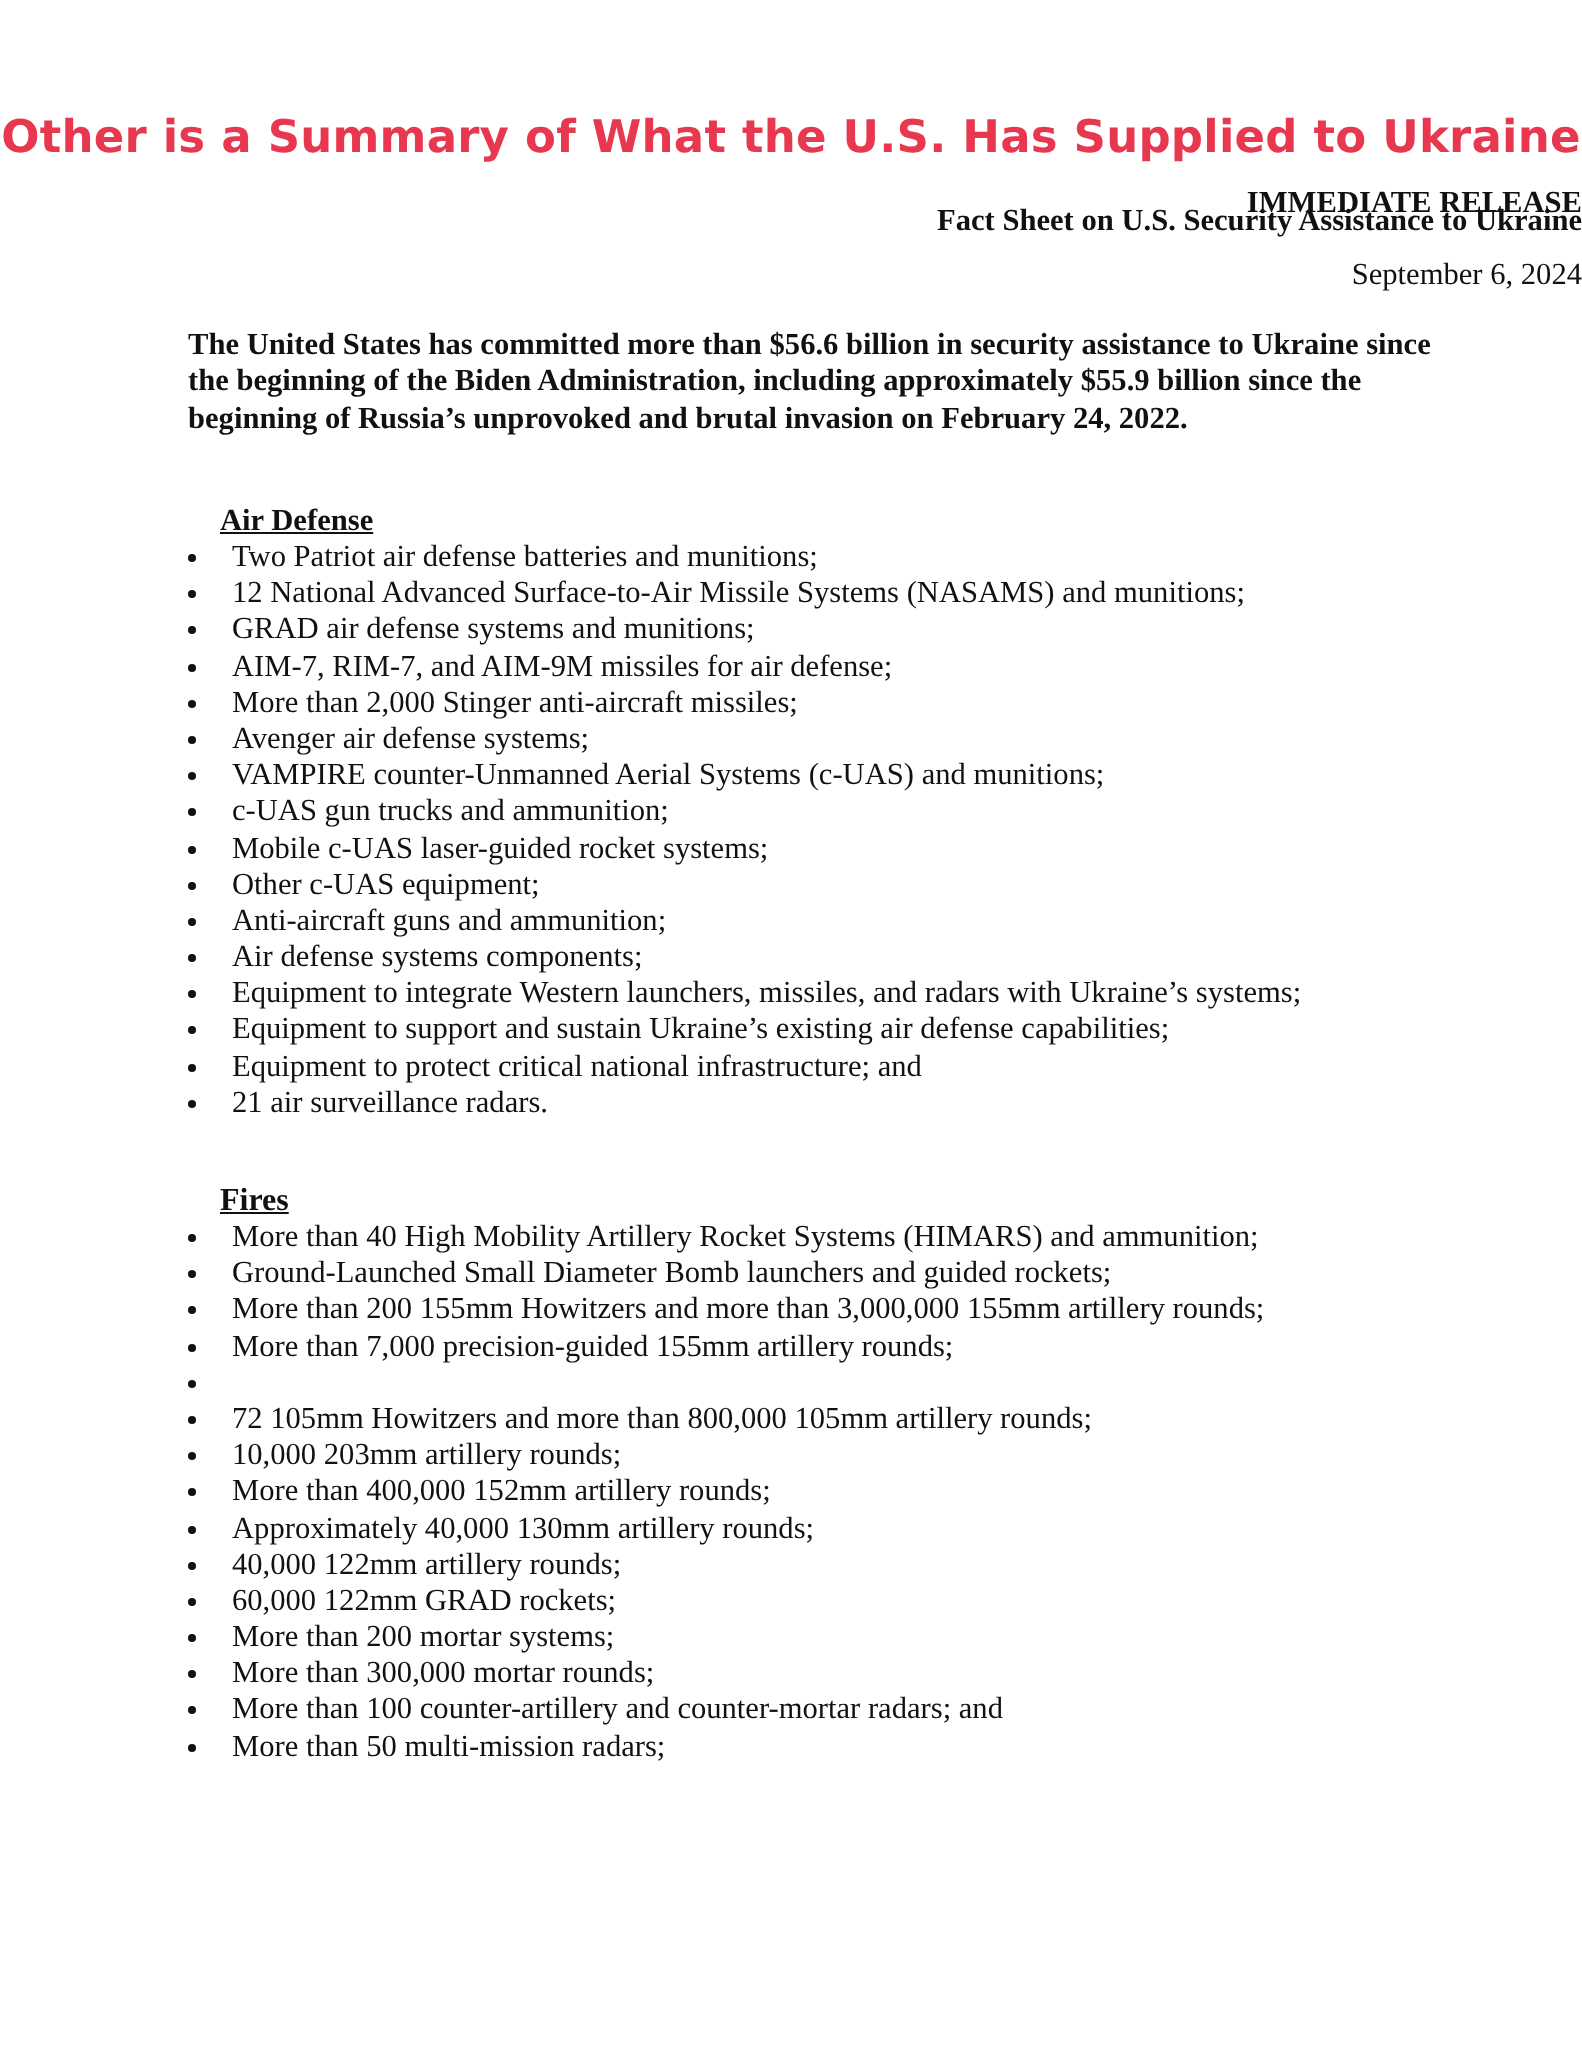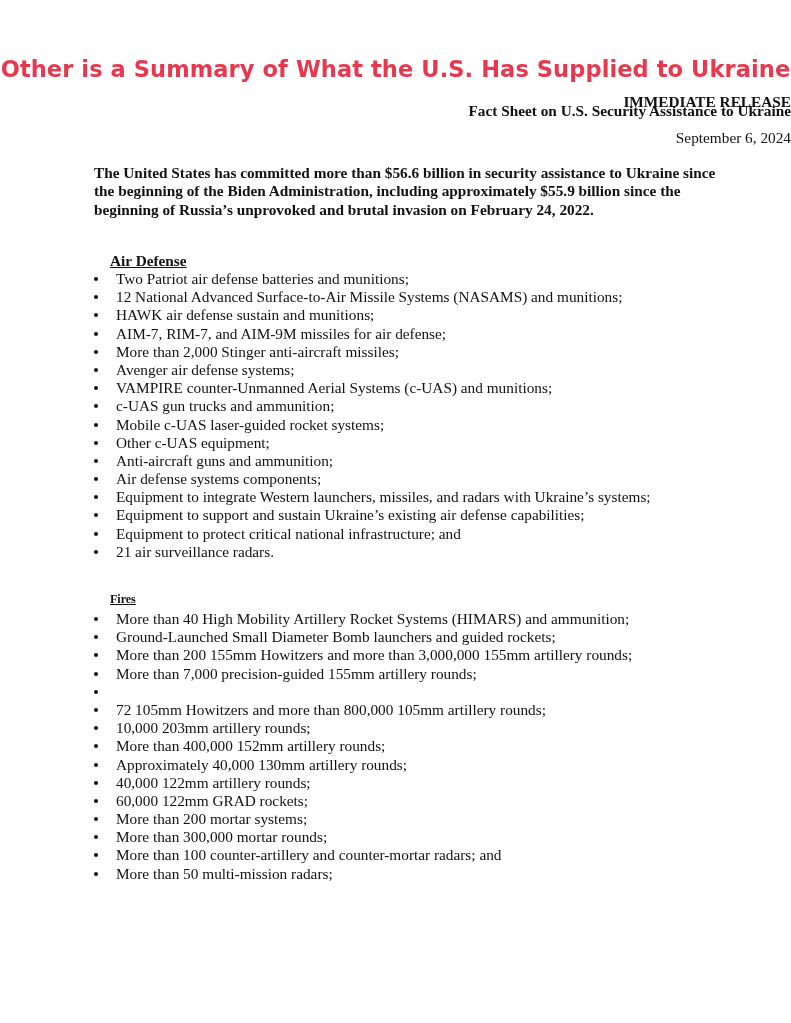--- a/index.html
+++ b/index.html
@@ -41,37 +41,37 @@
   <p class="intro">
     <span>The United States has committed more than $56.6 billion in security assistance to Ukraine since</span>
     <span>the beginning of the Biden Administration, including approximately $55.9 billion since the</span>
     <span>beginning of Russia’s unprovoked and brutal invasion on February 24, 2022.</span>
   </p>
 
   <h3 class="section-title" style="top:236px;font-size:15.3px;">Air Defense</h3>
   <ul class="list" style="top:270px;">
     <li><span class="dot"></span><span>Two Patriot air defense batteries and munitions;</span></li>
     <li><span class="dot"></span><span>12 National Advanced Surface-to-Air Missile Systems (NASAMS) and munitions;</span></li>
-    <li><span class="dot"></span><span>HAWK air defense sustain and munitions;</span></li>
+    <li><span class="dot"></span><span>GRAD air defense systems and munitions;</span></li>
     <li><span class="dot"></span><span>AIM-7, RIM-7, and AIM-9M missiles for air defense;</span></li>
     <li><span class="dot"></span><span>More than 2,000 Stinger anti-aircraft missiles;</span></li>
     <li><span class="dot"></span><span>Avenger air defense systems;</span></li>
     <li><span class="dot"></span><span>VAMPIRE counter-Unmanned Aerial Systems (c-UAS) and munitions;</span></li>
     <li><span class="dot"></span><span>c-UAS gun trucks and ammunition;</span></li>
     <li><span class="dot"></span><span>Mobile c-UAS laser-guided rocket systems;</span></li>
     <li><span class="dot"></span><span>Other c-UAS equipment;</span></li>
     <li><span class="dot"></span><span>Anti-aircraft guns and ammunition;</span></li>
     <li><span class="dot"></span><span>Air defense systems components;</span></li>
     <li><span class="dot"></span><span>Equipment to integrate Western launchers, missiles, and radars with Ukraine’s systems;</span></li>
     <li><span class="dot"></span><span>Equipment to support and sustain Ukraine’s existing air defense capabilities;</span></li>
     <li><span class="dot"></span><span>Equipment to protect critical national infrastructure; and</span></li>
     <li><span class="dot"></span><span>21 air surveillance radars.</span></li>
   </ul>
 
-  <h3 class="section-title" style="top:576px;font-size:12px;">Fires</h3>
+  <h3 class="section-title" style="top:576px;font-size:16px;">Fires</h3>
   <ul class="list" style="top:610px;">
     <li><span class="dot"></span><span>More than 40 High Mobility Artillery Rocket Systems (HIMARS) and ammunition;</span></li>
     <li><span class="dot"></span><span>Ground-Launched Small Diameter Bomb launchers and guided rockets;</span></li>
     <li><span class="dot"></span><span>More than 200 155mm Howitzers and more than 3,000,000 155mm artillery rounds;</span></li>
     <li><span class="dot"></span><span>More than 7,000 precision-guided 155mm artillery rounds;</span></li>
     <li><span class="dot"></span></li>
     <li><span class="dot"></span><span>72 105mm Howitzers and more than 800,000 105mm artillery rounds;</span></li>
     <li><span class="dot"></span><span>10,000 203mm artillery rounds;</span></li>
     <li><span class="dot"></span><span>More than 400,000 152mm artillery rounds;</span></li>
     <li><span class="dot"></span><span>Approximately 40,000 130mm artillery rounds;</span></li>

